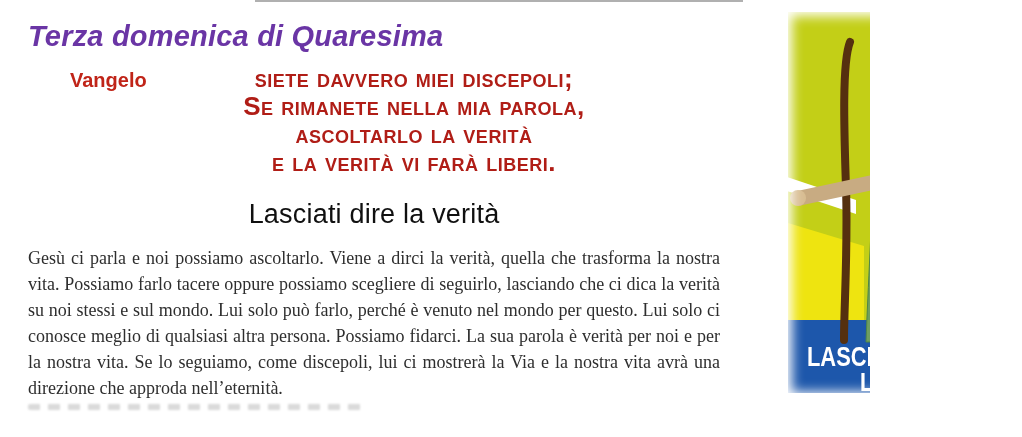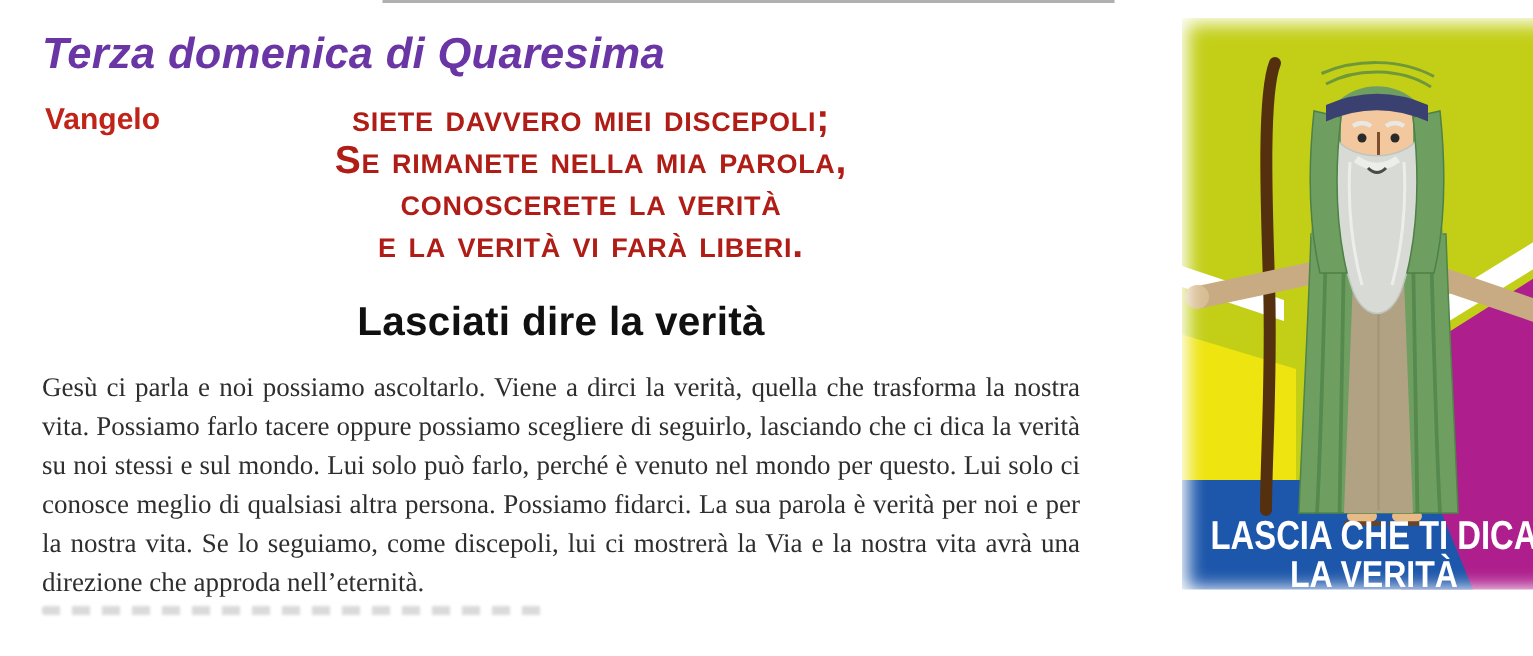--- a/index.html
+++ b/index.html
@@ -1,41 +1,41 @@
 <!DOCTYPE html>
 <html><head>
 <meta charset="utf-8">
 <style>
   html,body { margin:0; padding:0; background:#fff; }
   .page {
-    position:relative; width:1022px; height:437px; background:#ffffff;
+    position:relative; width:870px; height:437px; background:#ffffff;
     overflow:hidden; font-family:"Liberation Sans", sans-serif;
   }
   .top-rule {
     position:absolute; left:255px; top:0; width:488px; height:2px;
     background:#8f8f8f; opacity:.7;
   }
   .content { position:absolute; left:28px; top:0; width:692px; }
   .page-title {
     margin:20px 0 0; color:#6a35a5; font-size:29px; line-height:33px;
     font-weight:bold; font-style:italic; letter-spacing:.2px;
   }
-  .gospel-row { position:relative; margin-top:11px; }
+  .gospel-row { position:relative; margin-top:11px;margin-left:40px; }
   .gospel-label {
     position:absolute; left:2px; top:5px; color:#c02418;
     font-weight:bold; font-size:20px;
   }
   .gospel-quote {
     margin-left:40px; text-align:center; color:#b01d16;
     font-size:26px; line-height:28px; font-weight:600;
     font-variant:small-caps; letter-spacing:.5px;
   }
   .article-heading {
     margin:22px 0 0; text-align:center; color:#101010;
-    font-size:27px; line-height:32px; font-weight:bold; letter-spacing:.2px;
+    font-size:27px; line-height:32px; font-weight:normal; letter-spacing:.2px;
   }
   .article-body {
     margin:15px 0 0; color:#2e2e2e; font-size:18px; line-height:26px;
     text-align:justify;
     font-family:Liberation Serif, serif;
   }
   .cutoff-artifact {
     margin-top:3px; width:335px; height:6px; opacity:.22;
     background:repeating-linear-gradient(90deg,
       rgba(70,70,70,.9) 0 12px, rgba(70,70,70,0) 12px 20px);
@@ -63,21 +63,21 @@
 
   <div class="content">
 
     <h1 class="page-title">Terza domenica di Quaresima</h1>
 
     <div class="gospel-row">
       <span class="gospel-label">Vangelo</span>
       <div class="gospel-quote">
         <div>siete davvero miei discepoli;</div>
         <div>Se rimanete nella mia parola,</div>
-        <div>conoscerete la verità</div>
+        <div>ascoltarlo la verità</div>
         <div>e la verità vi farà liberi.</div>
       </div>
     </div>
 
     <h2 class="article-heading">Lasciati dire la verità</h2>
 
     <p class="article-body">Gesù ci parla e noi possiamo ascoltarlo. Viene a dirci la verità, quella che trasforma la nostra vita. Possiamo farlo tacere oppure possiamo scegliere di seguirlo, lasciando che ci dica la verità su noi stessi e sul mondo. Lui solo può farlo, perché è venuto nel mondo per questo. Lui solo ci conosce meglio di qualsiasi altra persona. Possiamo fidarci. La sua parola è verità per noi e per la nostra vita. Se lo seguiamo, come discepoli, lui ci mostrerà la Via e la nostra vita avrà una direzione che approda nell’eternità.</p>
 
     <div class="cutoff-artifact"></div>
   </div>

